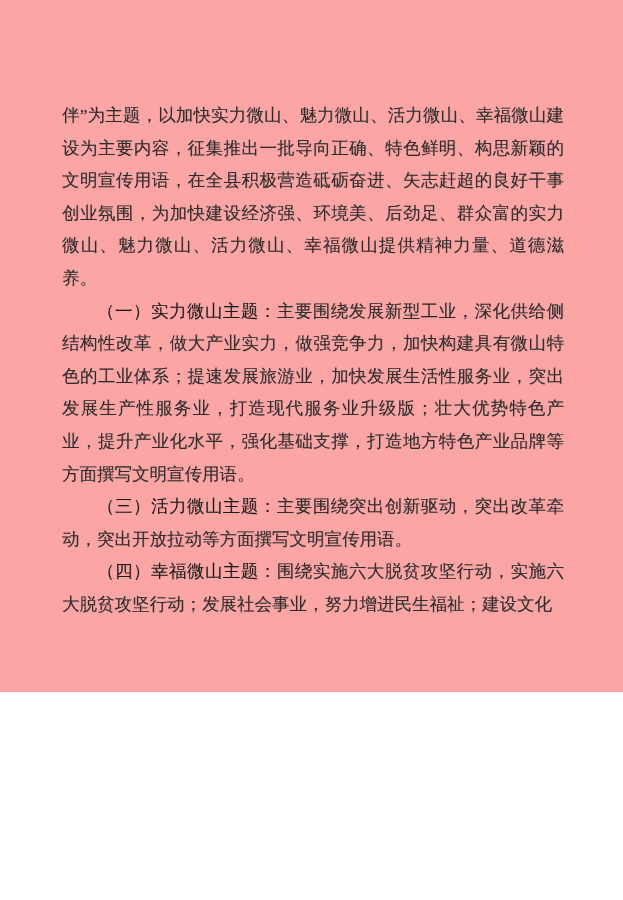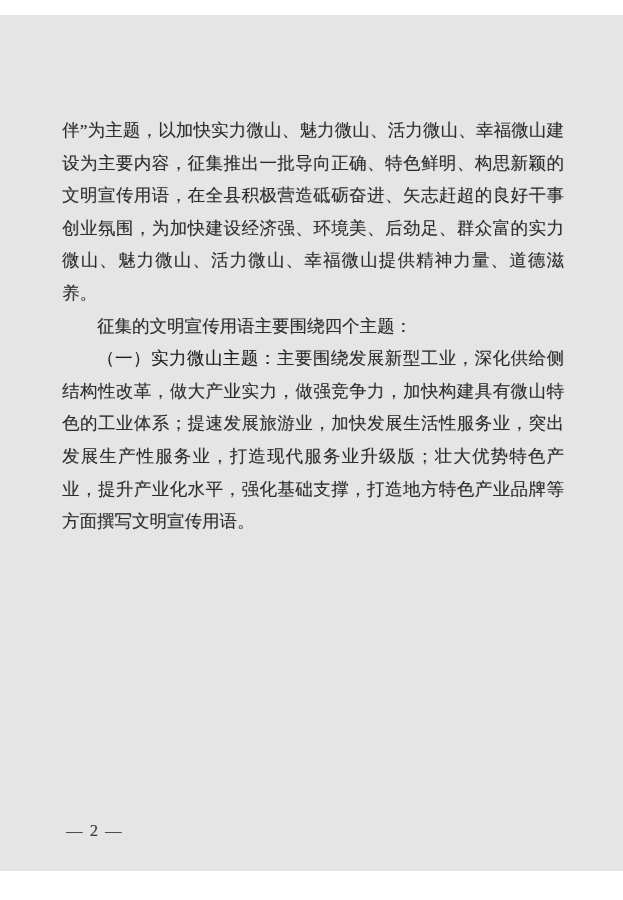--- a/index.html
+++ b/index.html
@@ -3,25 +3,24 @@
 <meta charset="utf-8">
 <style>
   html, body {
     margin: 0;
     padding: 0;
     background: #ffffff;
   }
   .page {
     position: relative;
     width: 623px;
-    height: 856px;
-    background: #e5e5e5;
+    height: 692px;
+    background: #fca5a5;
     overflow: hidden;
     font-family: "Liberation Serif", "DejaVu Serif", serif;
-    margin-top: 15px;
   }
   .content {
     position: absolute;
     left: 62px;
     top: 99px;
     width: 502px;
     color: #2e2e2e;
     font-size: 17.5px;
     line-height: 32.6px;
     text-align: justify;
@@ -62,23 +61,24 @@
 </style>
 </head>
 <body>
 
 <div class="page">
   <div class="content">
 
     <p class="no-indent">伴”为主题，以加快实力微山、魅力微山、活力微山、幸福微山建设为主要内容，征集推出一批导向正确、特色鲜明、构思新颖的文明宣传用语，在全县积极营造砥砺奋进、矢志赶超的良好干事创业氛围，为加快建设经济强、环境美、后劲足、群众富的实力微山、魅力微山、活力微山、幸福微山提供精神力量、道德滋养。</p>
 
 
-    <p class="indent">征集的文明宣传用语主要围绕四个主题：</p>
 
     <p class="indent"><span class="topic-label">（一）实力微山主题：</span><span>主要围绕发展新型工业，深化供给侧结构性改革，做大产业实力，做强竞争力，加快构建具有微山特色的工业体系；提速发展旅游业，加快发展生活性服务业，突出发展生产性服务业，打造现代服务业升级版；壮大优势特色产业，提升产业化水平，强化基础支撑，打造地方特色产业品牌等方面撰写文明宣传用语。</span></p>
 
 
+    <p class="indent"><span class="topic-label">（三）活力微山主题：</span><span>主要围绕突出创新驱动，突出改革牵动，突出开放拉动等方面撰写文明宣传用语。</span></p>
 
+    <p class="indent"><span class="topic-label">（四）幸福微山主题：</span><span>围绕实施六大脱贫攻坚行动，实施六大脱贫攻坚行动；发展社会事业，努力增进民生福祉；建设文化</span></p>
 
   </div>
 
   <div class="footer">— 2 —</div>
 </div>
 
 </body></html>

